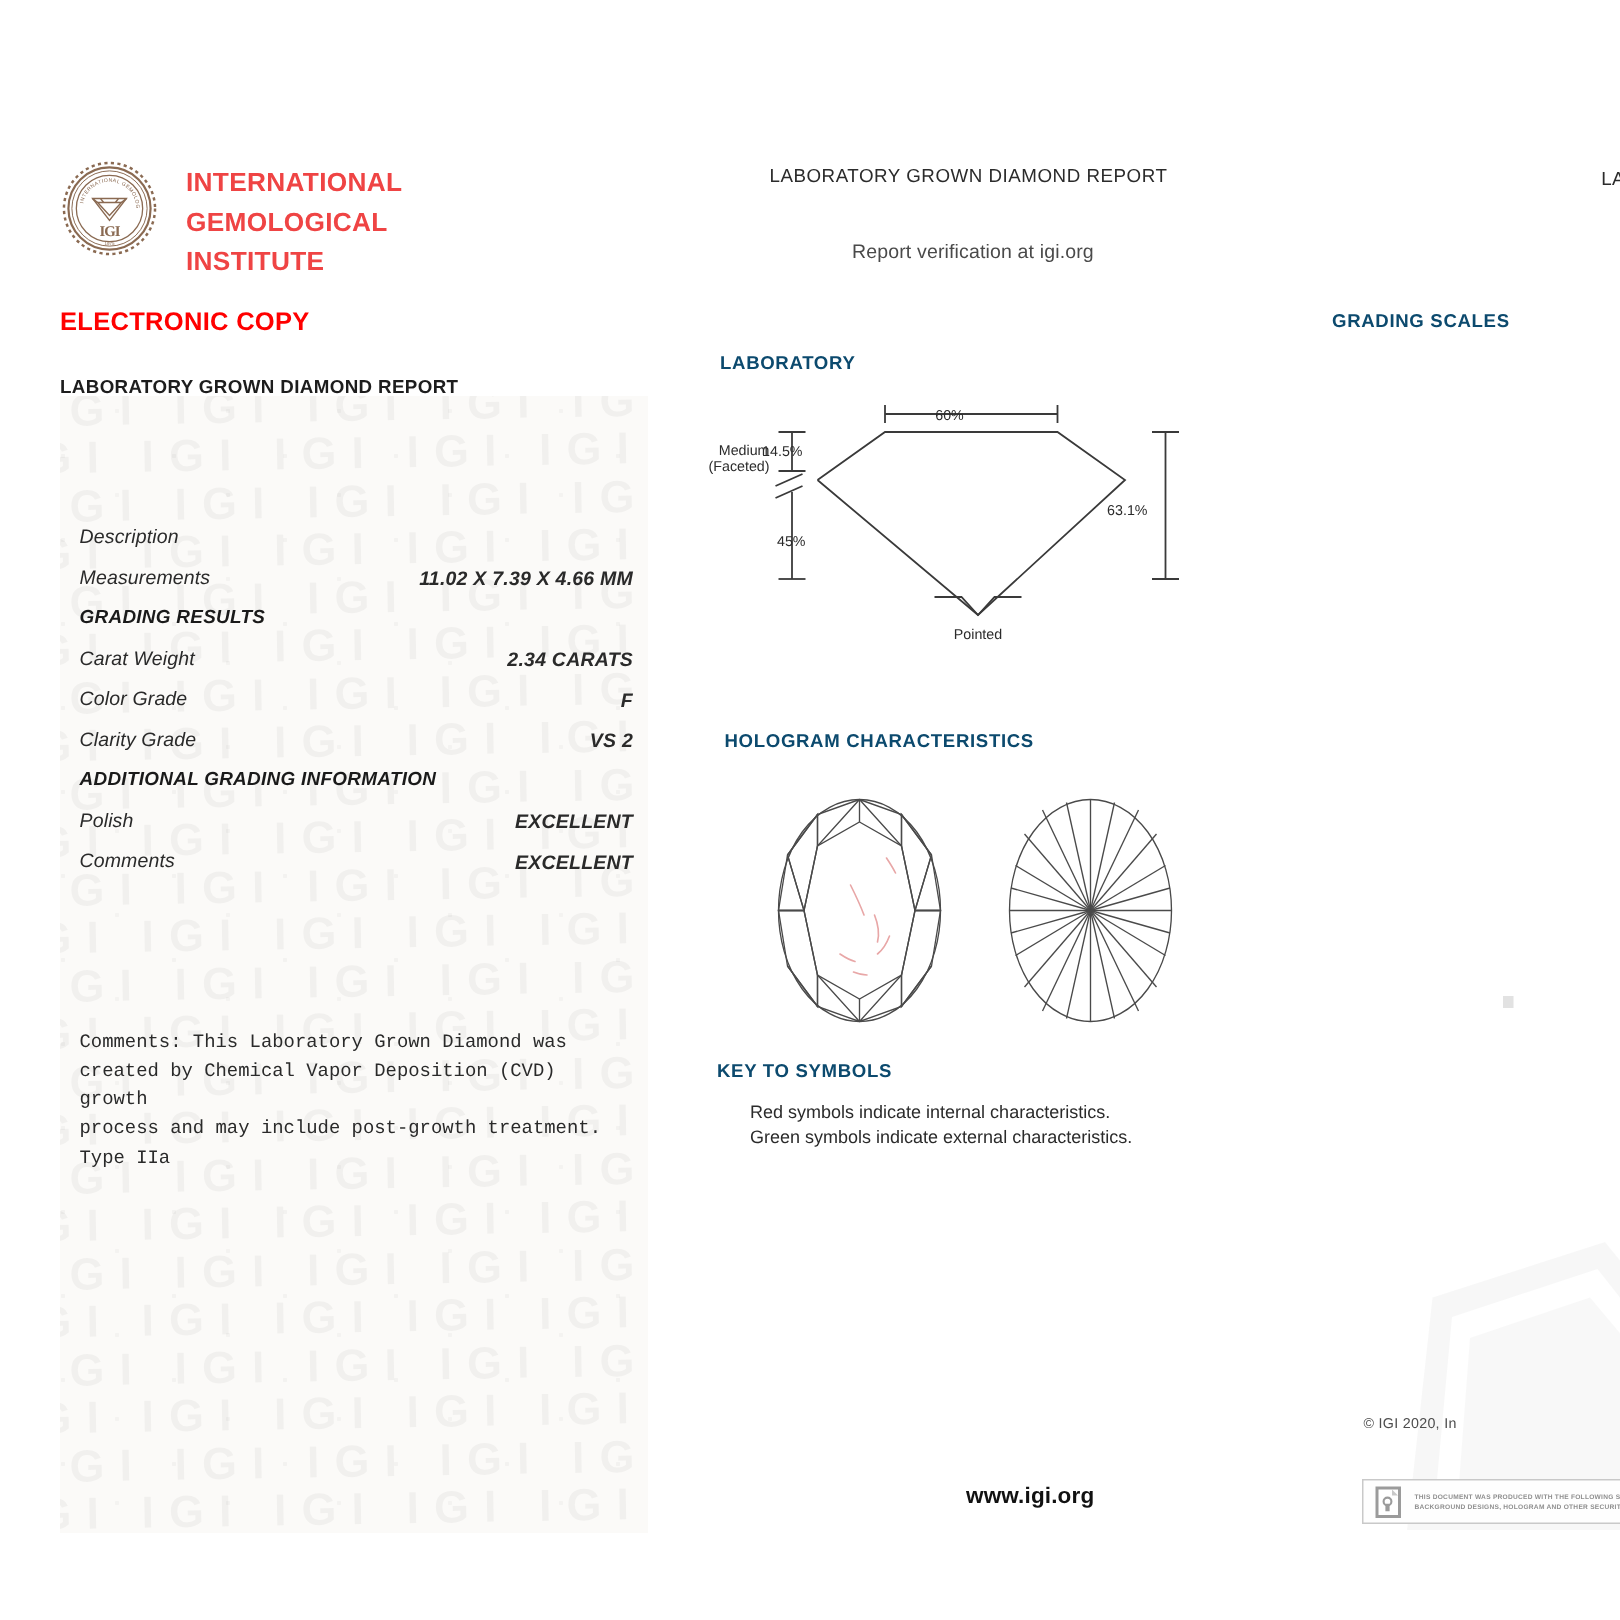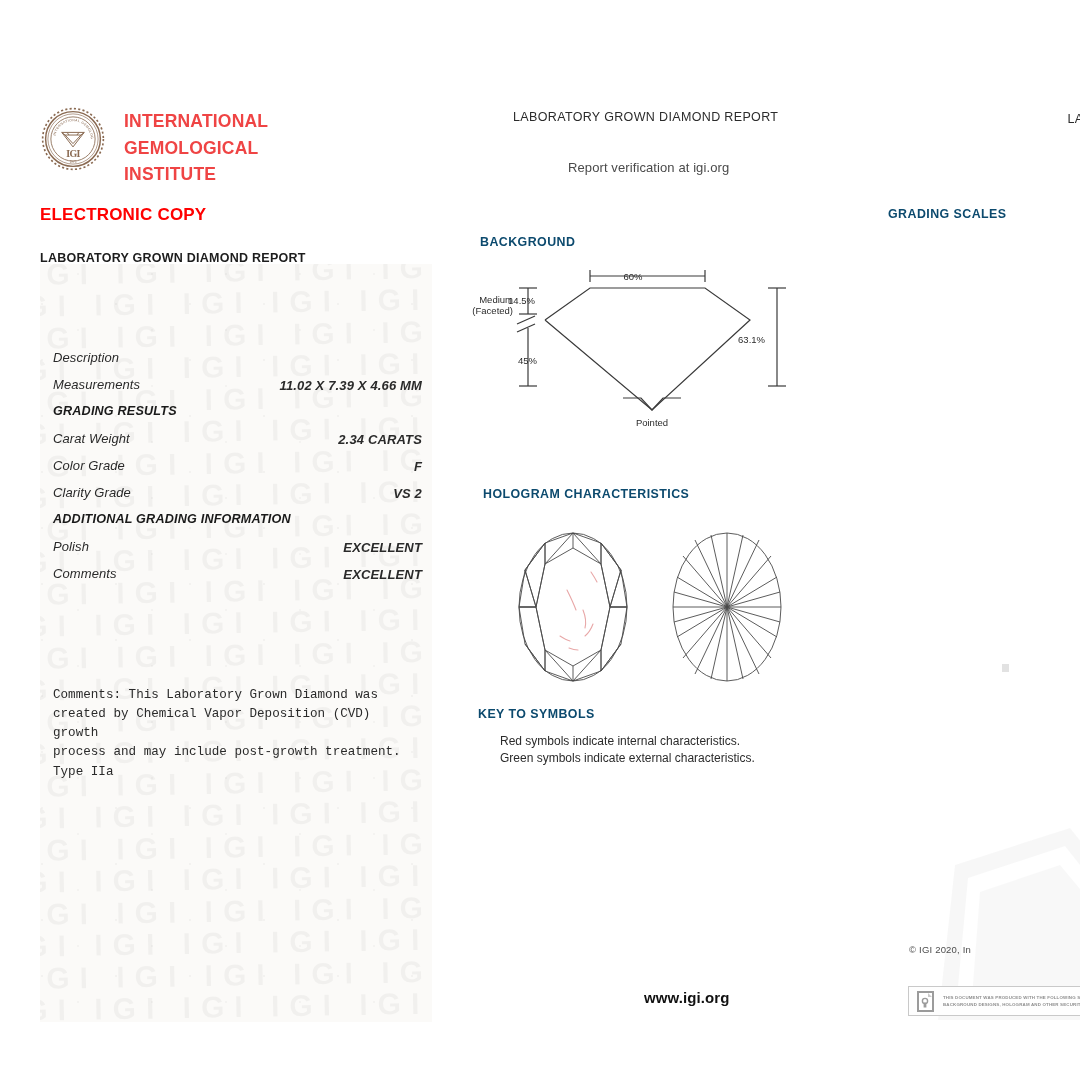--- a/index.html
+++ b/index.html
@@ -390,21 +390,21 @@
   </div>
 
   <div class="comments">Comments: This Laboratory Grown Diamond was
 created by Chemical Vapor Deposition (CVD) growth
 process and may include post-growth treatment.
 Type IIa</div>
 
   <div class="mid-title">LABORATORY GROWN DIAMOND REPORT</div>
   <div class="mid-verify">Report verification at igi.org</div>
 
-  <div class="sec-head" id="proportions-head">BACKGROUND</div>
+  <div class="sec-head" id="proportions-head">LABORATORY</div>
 
   <svg class="prop-svg" width="360" height="180" viewBox="0 0 360 180">
     <g stroke="#3a3a3a" stroke-width="1.2" fill="none">
 
       <polyline points="90,62 135,30 250,30 295,62 197,152 90,62"></polyline>
 
       <polyline points="168,140 186,140 197,152 208,140 226,140"></polyline>
 
       <line x1="135" y1="18" x2="250" y2="18"></line>
       <line x1="135" y1="12" x2="135" y2="24"></line>

